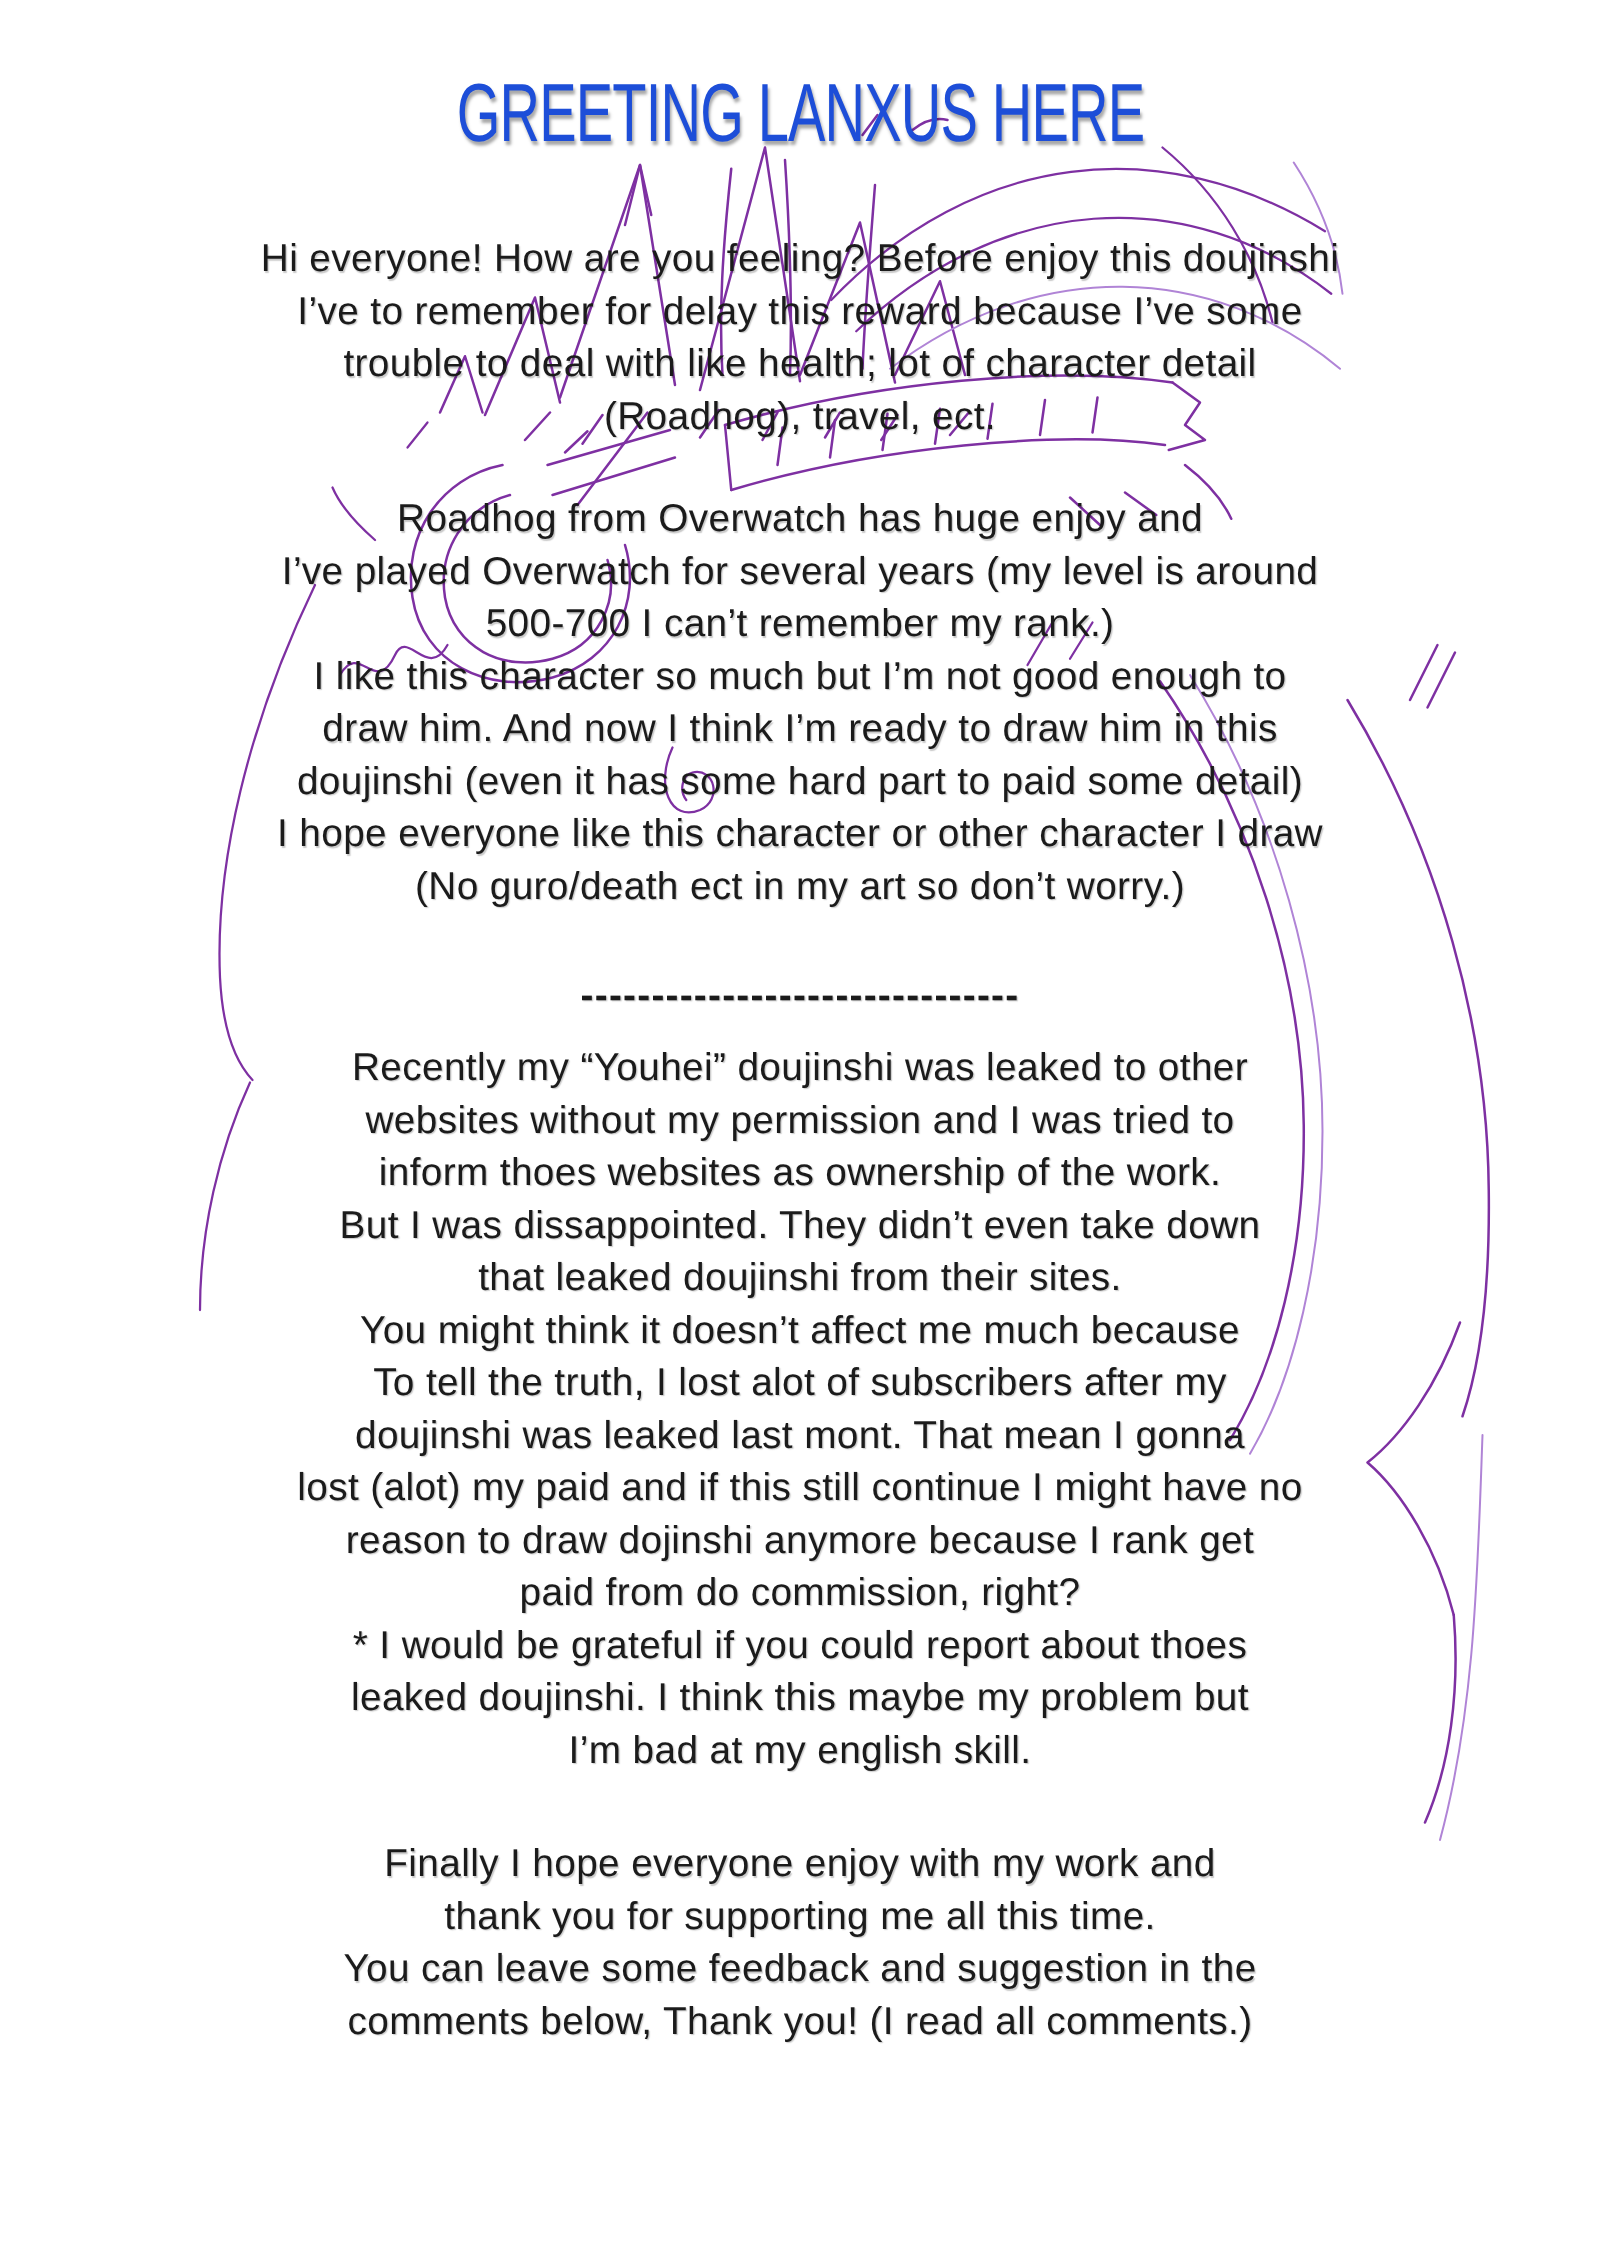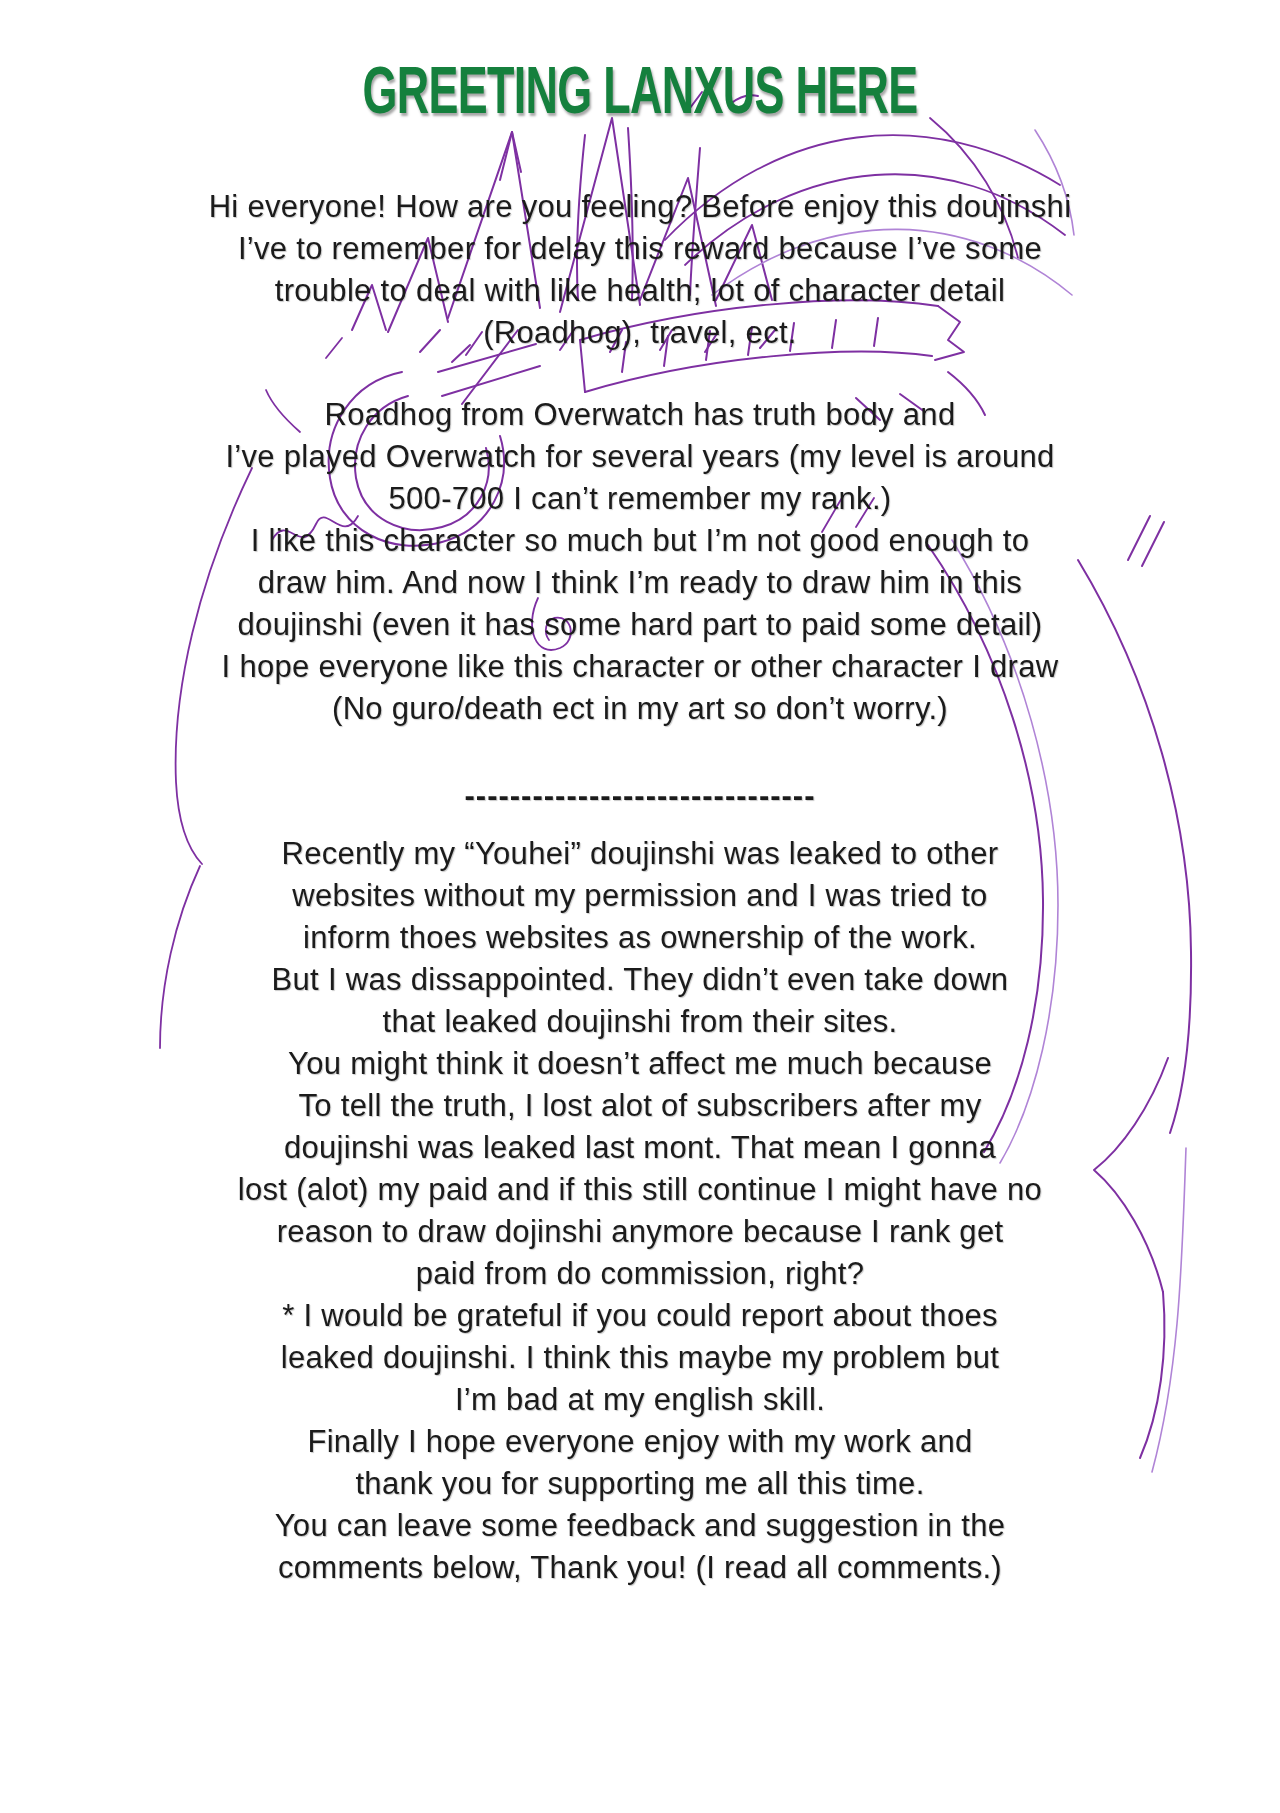--- a/index.html
+++ b/index.html
@@ -24,22 +24,22 @@
     left: 0; top: 0;
     width: 1280px;
     z-index: 1;
     text-align: center;
   }
   h1.title {
     margin: 0;
     padding-top: 54px;
     font-size: 66px;
     line-height: 72px;
-    font-weight: bold;
-    color: #15803d;
+    font-weight: normal;
+    color: #1d4ed8;
     white-space: nowrap;
   }
   h1.title .condense {
     display: inline-block;
     transform: scaleX(0.68);
     transform-origin: center;
     letter-spacing: -1px;
     text-shadow: 2px 3px 3px rgba(0,0,0,0.35);
   }
   .para {
@@ -54,21 +54,21 @@
   .p2 { margin-top: 40px; }
   .divider {
     margin-top: 45px;
     font-size: 31px;
     line-height: 42px;
     font-weight: bold;
     letter-spacing: 1px;
     text-shadow: 1px 1px 1px rgba(0,0,0,0.22);
   }
   .p3 { margin-top: 16px; }
-  .p4 { }
+  .p4 { margin-top: 49px; }
   .line { min-height: 42px; }
 </style>
 </head>
 <body>
 
 <div class="page">
 
   <svg class="sketch" viewBox="0 0 1280 1813" fill="none" stroke-linecap="round" stroke-linejoin="round">
 
     <g stroke="#7e30a2" stroke-width="2">
@@ -145,21 +145,21 @@
     </h1>
 
     <div class="para p1">
       <div class="line">Hi everyone! How are you feeling? Before enjoy this doujinshi</div>
       <div class="line">I’ve to remember for delay this reward because I’ve some</div>
       <div class="line">trouble to deal with like health; lot of character detail</div>
       <div class="line">(Roadhog), travel, ect.</div>
     </div>
 
     <div class="para p2">
-      <div class="line">Roadhog from Overwatch has truth body and</div>
+      <div class="line">Roadhog from Overwatch has huge enjoy and</div>
       <div class="line">I’ve played Overwatch for several years (my level is around</div>
       <div class="line">500-700 I can’t remember my rank.)</div>
       <div class="line">I like this character so much but I’m not good enough to</div>
       <div class="line">draw him. And now I think I’m ready to draw him in this</div>
       <div class="line">doujinshi (even it has some hard part to paid some detail)</div>
       <div class="line">I hope everyone like this character or other character I draw</div>
       <div class="line">(No guro/death ect in my art so don’t worry.)</div>
     </div>
 
     <div class="divider">-------------------------------</div>

